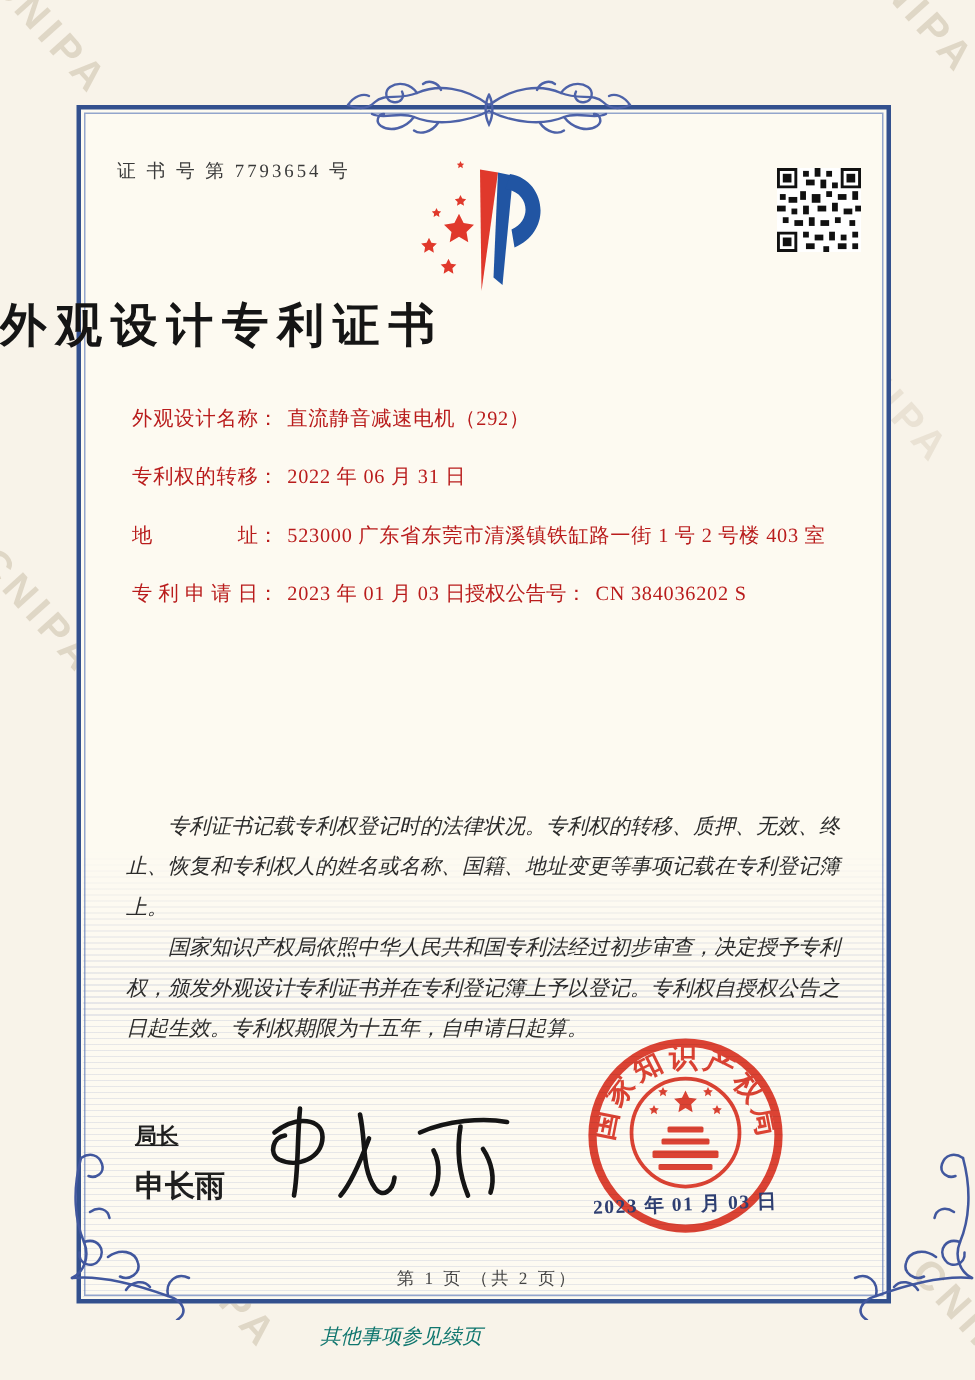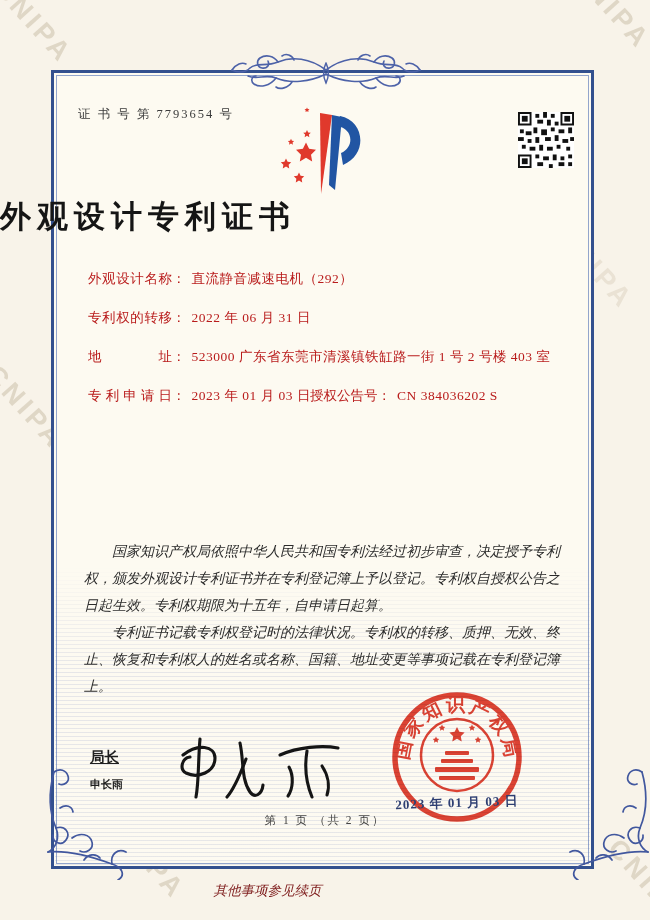--- a/index.html
+++ b/index.html
@@ -39,33 +39,33 @@
   .val { margin-left:6px; letter-spacing:0.5px; }
   .pair2 { position:absolute; left:222px; top:0; }
 
   .paras { position:absolute; left:84px; top:538px; width:484px; z-index:3;
            font-size:14px; line-height:1.93; color:#2b2b2b; font-style:italic; }
   .paras p { text-indent:2em; }
 
   .sig-role { position:absolute; left:90px; top:748px; font-family:"Liberation Sans","DejaVu Sans",sans-serif;
               font-size:14.5px; font-weight:600; color:#1f1f1f; z-index:4;text-decoration:underline; }
   .sig-name { position:absolute; left:90px; top:777px; font-family:"Liberation Sans","DejaVu Sans",sans-serif;
-              font-size:11px; font-weight:600; color:#1f1f1f; z-index:4;text-align:right; }
+              font-size:20px; font-weight:600; color:#1f1f1f; z-index:4;text-align:right; }
   .sig-svg { position:absolute; left:170px; top:733px; z-index:4; }
 
   .seal { position:absolute; left:389px; top:689px; width:136px; height:136px; z-index:4;
           mix-blend-mode:multiply; opacity:0.92; }
   .seal-date { position:absolute; left:382px; top:794px; width:150px; text-align:center;
                font-size:13px; font-weight:bold; color:#2e3f72; letter-spacing:1px;
                transform:rotate(-2deg); z-index:5; }
 
-  .pagenum { position:absolute; left:0; top:813px; width:650px; text-align:center;
+  .pagenum { position:absolute; left:0; top:845px; width:650px; text-align:center;
              font-size:11.5px; letter-spacing:2px; color:#444; z-index:3; }
   .note { position:absolute; left:0; top:882px; width:535px; text-align:center;
-          font-size:13.5px; font-style:italic; color:#7f1d1d; z-index:3; }
+          font-size:13.5px; font-style:italic; color:#0f766e; z-index:3; }
 
   .fl-top { position:absolute; left:226px; top:46px; z-index:2; }
   .fl-bl  { position:absolute; left:38px;  top:768px; z-index:2; }
   .fl-br  { position:absolute; left:548px; top:768px; transform:scaleX(-1); z-index:2; }
 </style>
 </head>
 <body>
 
 <div class="page">
 
@@ -200,22 +200,22 @@
     <div class="frow">
       <span class="lbl">地 址</span><span>：</span><span class="val">523000 广东省东莞市清溪镇铁缸路一街 1 号 2 号楼 403 室</span>
     </div>
     <div class="frow">
       <span class="lbl">专利申请日</span><span>：</span><span class="val">2023 年 01 月 03 日</span>
       <span class="pair2"><span>授权公告号</span><span>：</span><span class="val">CN 384036202 S</span></span>
     </div>
   </div>
 
   <div class="paras">
+    <p>专利证书记载专利权登记时的法律状况。专利权的转移、质押、无效、终止、恢复和专利权人的姓名或名称、国籍、地址变更等事项记载在专利登记簿上。</p>
     <p>国家知识产权局依照中华人民共和国专利法经过初步审查，决定授予专利权，颁发外观设计专利证书并在专利登记簿上予以登记。专利权自授权公告之日起生效。专利权期限为十五年，自申请日起算。</p>
-    <p>专利证书记载专利权登记时的法律状况。专利权的转移、质押、无效、终止、恢复和专利权人的姓名或名称、国籍、地址变更等事项记载在专利登记簿上。</p>
   </div>
 
   <div class="sig-role">局长</div>
   <div class="sig-name">申长雨</div>
   <svg class="sig-svg" width="180" height="72" viewBox="0 0 180 72">
     <g stroke="#151515" stroke-width="3.1" fill="none" stroke-linecap="round" stroke-linejoin="round">
       <path d="M30,6 C28,28 29,48 26,64"></path>
       <path d="M13,22 C28,10 45,13 45,25 C45,39 28,46 16,40 C9,36 12,25 20,24"></path>
       <path d="M76,26 C70,42 64,56 57,64"></path>
       <path d="M70,10 C74,28 71,46 80,59 C85,66 92,61 93,52"></path>

